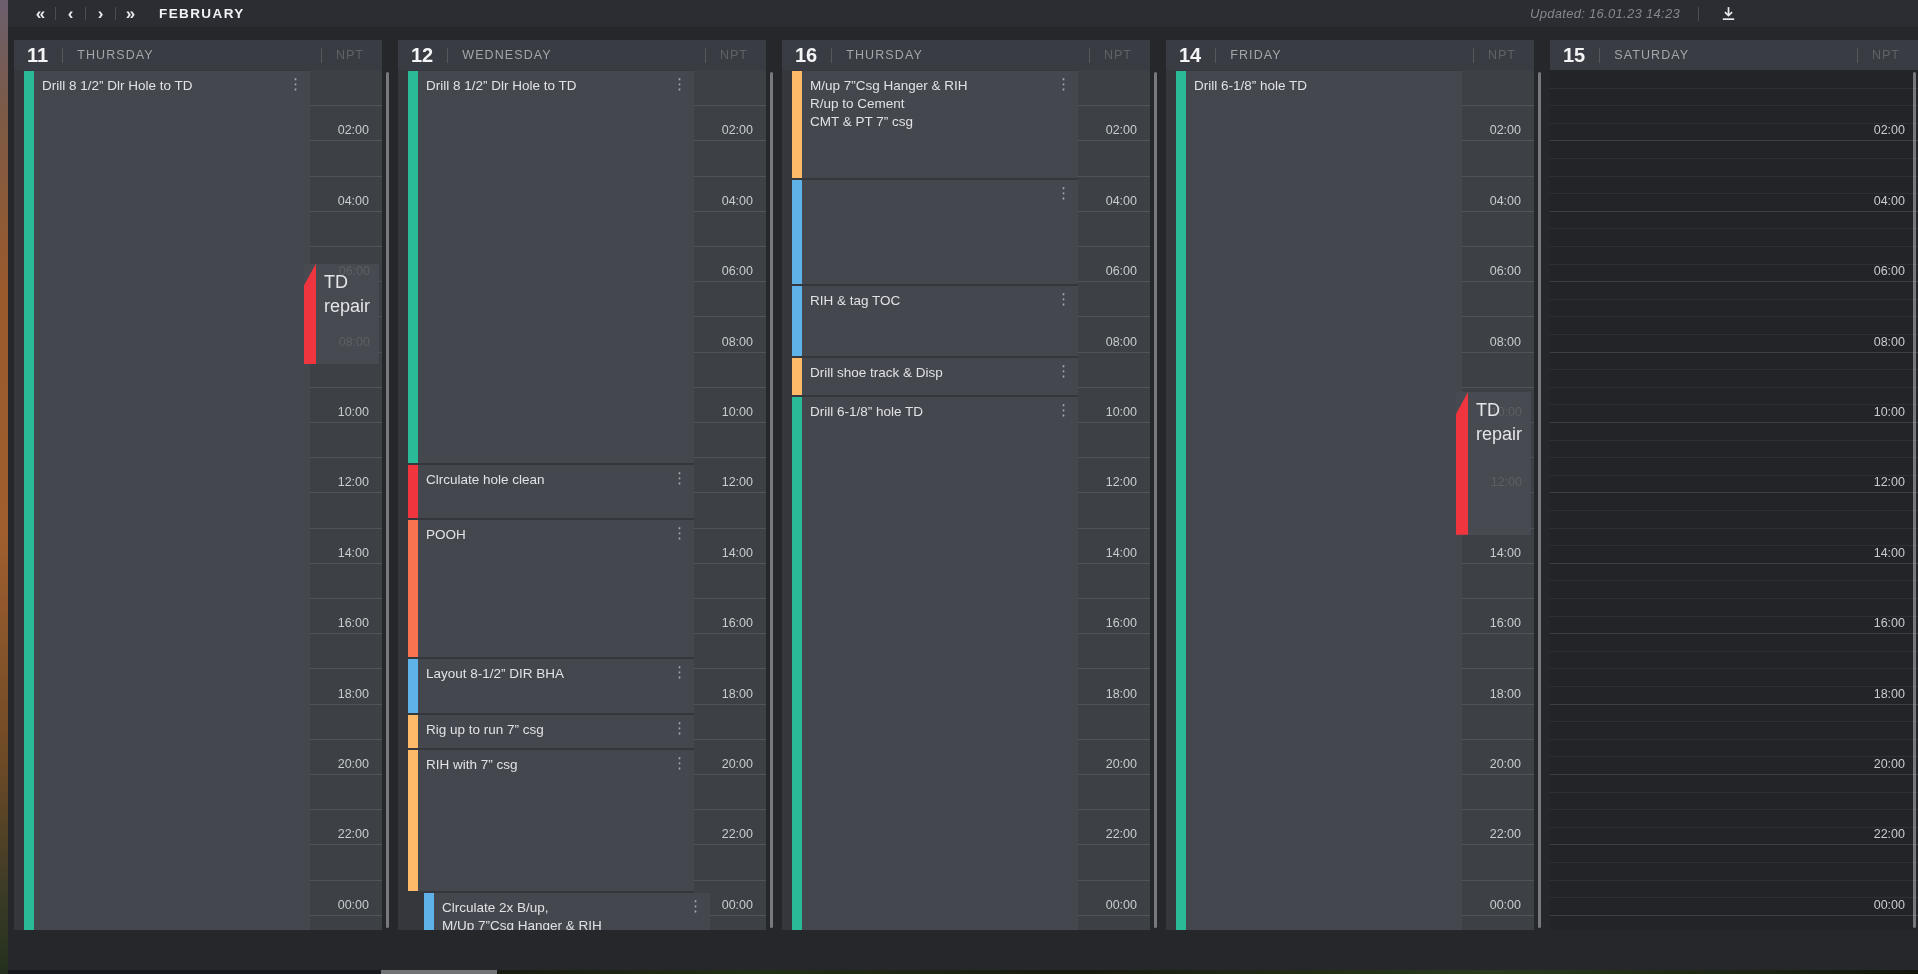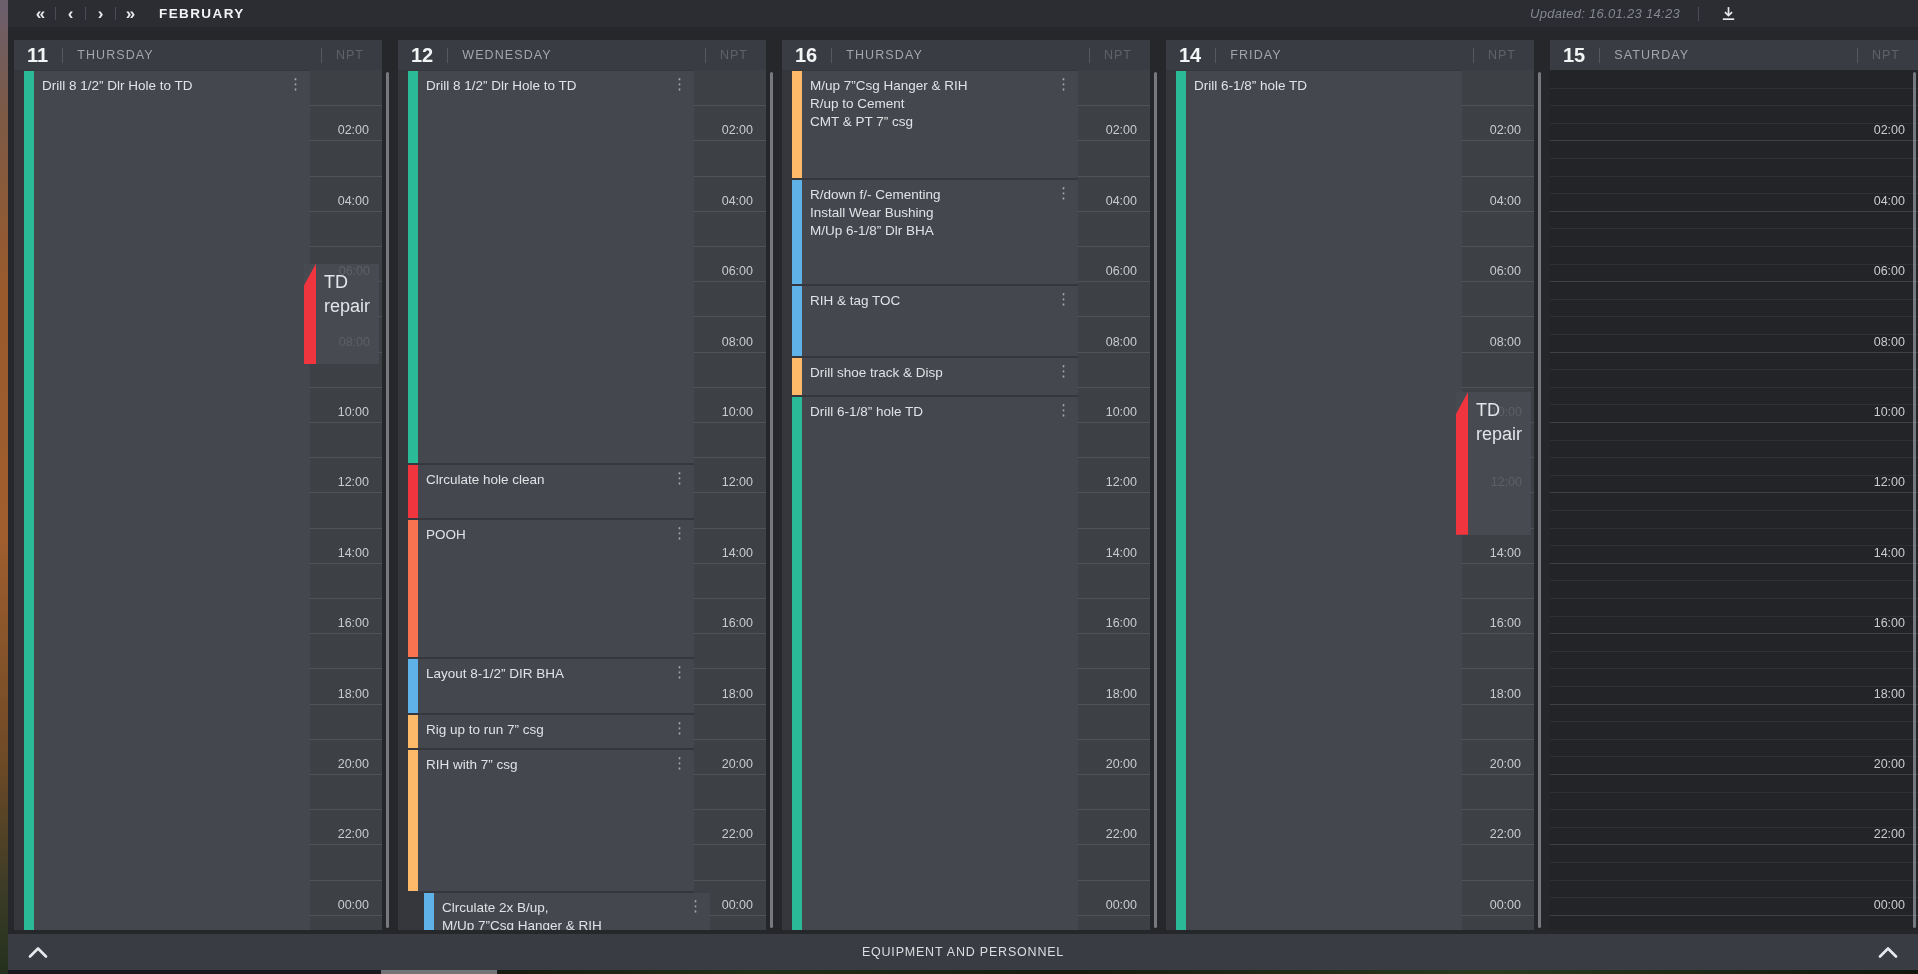--- a/index.html
+++ b/index.html
@@ -316,25 +316,20 @@
             <div class="bar" style="background: rgb(255, 186, 105);"></div>
             <div class="etext">
               <div>M/up 7”Csg Hanger &amp; RIH</div>
               <div>R/up to Cement</div>
               <div>CMT &amp; PT 7” csg</div>
             </div>
             <div class="kebab">⋮</div>
           </div>
           <div class="event" style="top: 110.1px; height: 103.6px;">
             <div class="bar" style="background: rgb(95, 178, 232);"></div>
-            <div class="etext">
-              <div>R/down f/- Cementing</div>
-              <div>Install Wear Bushing</div>
-              <div>M/Up 6-1/8” Dlr BHA</div>
-            </div>
             <div class="kebab">⋮</div>
           </div>
           <div class="event" style="top: 215.7px; height: 70.2px;">
             <div class="bar" style="background: rgb(95, 178, 232);"></div>
             <div class="etext">
               <div>RIH &amp; tag TOC</div>
             </div>
             <div class="kebab">⋮</div>
           </div>
           <div class="event" style="top: 287.9px; height: 36.7px;">
@@ -485,32 +480,19 @@
           <div class="time-label" style="top: 546.2px;">16:00</div>
           <div class="time-label" style="top: 616.6px;">18:00</div>
           <div class="time-label" style="top: 687px;">20:00</div>
           <div class="time-label" style="top: 757.4px;">22:00</div>
           <div class="time-label" style="top: 827.8px;">00:00</div>
         </div>
         <div class="col-scroll" style="right: 2px;"></div>
       </div>
     </div>
 
-  <div class="bottombar">
-    <div class="bb-chevron left">
-      <svg width="20" height="11" viewBox="0 0 20 11" fill="none" stroke="#e8eaed" stroke-width="2.6" stroke-linecap="round" stroke-linejoin="round">
-          <path d="M2 9.5L10 1.5L18 9.5"></path>
-        </svg>
-    </div>
-    <div class="bb-label">EQUIPMENT AND PERSONNEL</div>
-    <div class="bb-chevron right">
-      <svg width="20" height="11" viewBox="0 0 20 11" fill="none" stroke="#e8eaed" stroke-width="2.6" stroke-linecap="round" stroke-linejoin="round">
-          <path d="M2 9.5L10 1.5L18 9.5"></path>
-        </svg>
-    </div>
-  </div>
 
   <div class="edge-bottom">
     <div class="texture"></div>
     <div class="hscroll-thumb"></div>
   </div>
   <div class="edge-left"></div>
 </div>
 
 </body></html>

